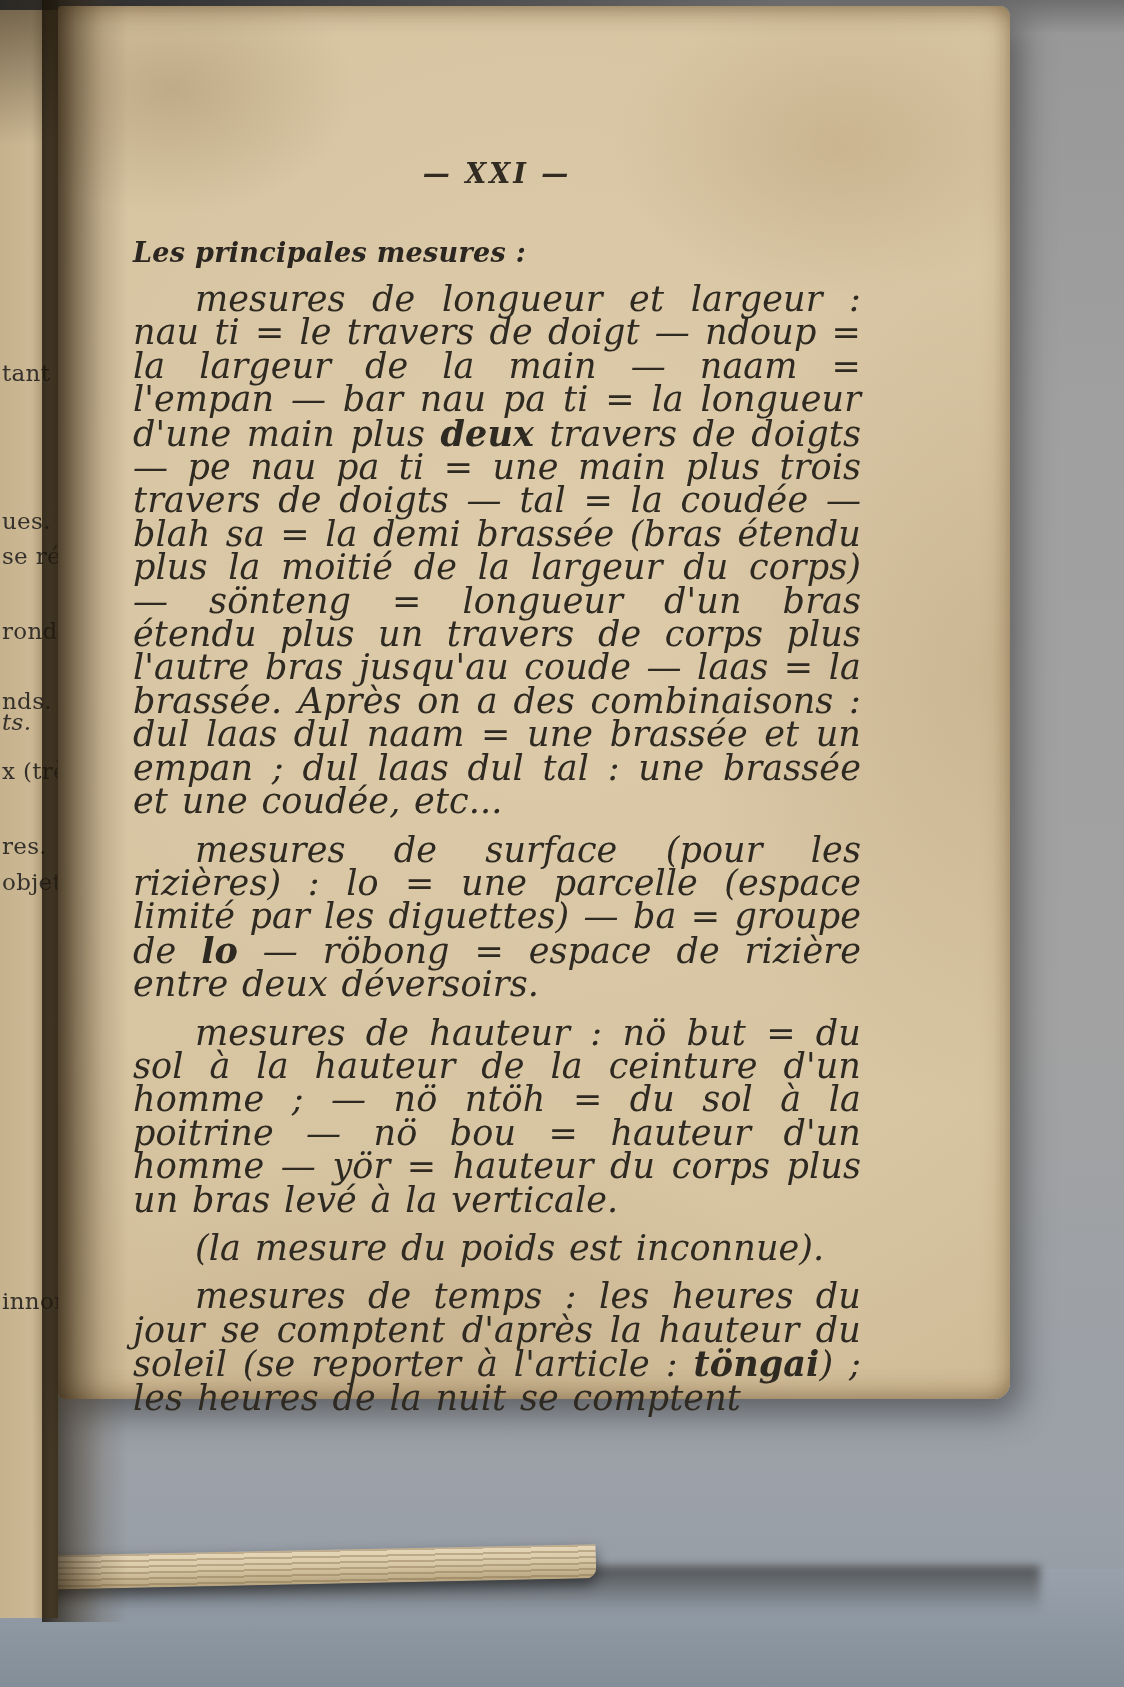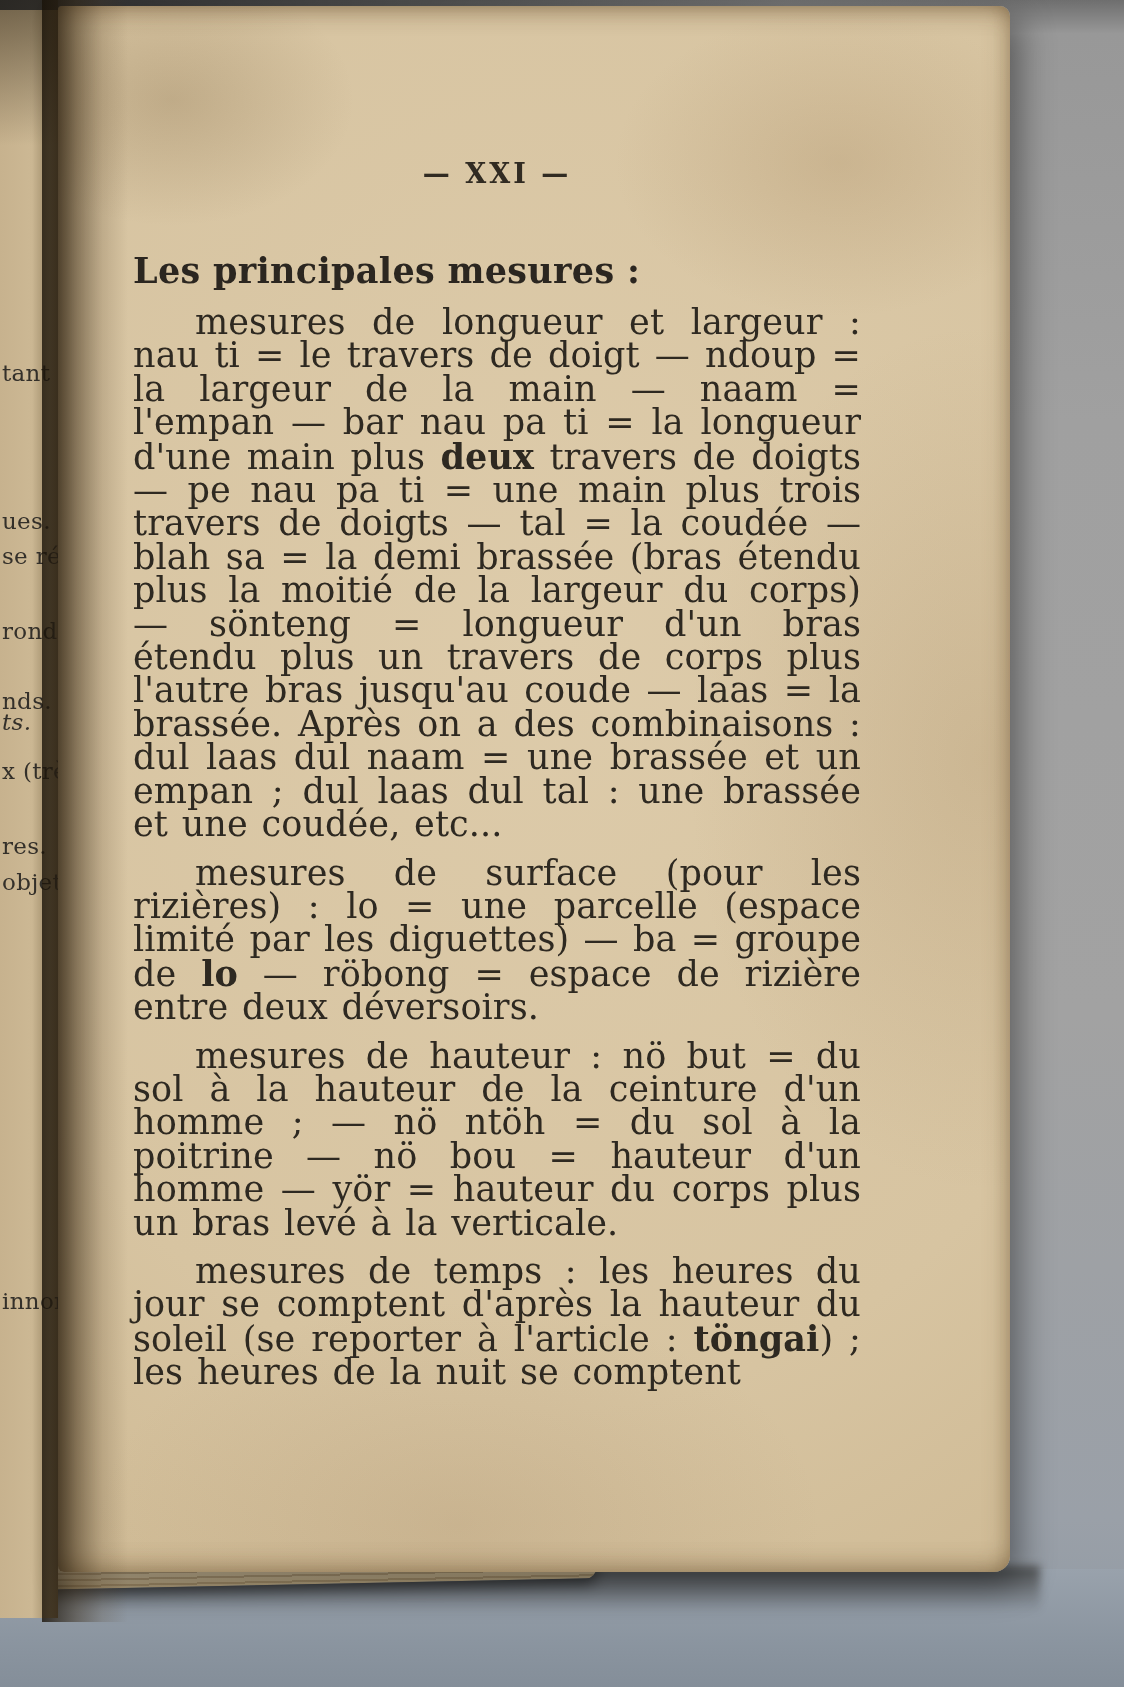--- a/index.html
+++ b/index.html
@@ -47,45 +47,46 @@
     position:absolute; left:2px; color:#34302a; font-size:23px; white-space:nowrap;
     letter-spacing:.3px;
   }
   .gutter-shadow {
     position:absolute; left:42px; top:0; width:86px; height:1622px; z-index:4;
     background:linear-gradient(90deg, rgba(25,18,8,.8) 0%, rgba(55,40,20,.45) 40%, rgba(80,60,35,.18) 70%, rgba(0,0,0,0) 100%);
     pointer-events:none;
   }
   
   .page {
-    position:absolute; left:58px; top:6px; width:952px; height:1566px; z-index:2;
+    position:absolute; left:58px; top:6px; width:952px; height:1393px; z-index:2;
     border-radius:4px 10px 16px 6px;
     background-image:
       radial-gradient(ellipse 320px 220px at 82% 10%, rgba(165,135,95,.28), rgba(0,0,0,0) 70%),
       radial-gradient(ellipse 420px 620px at 97% 48%, rgba(150,120,80,.20), rgba(0,0,0,0) 70%),
       radial-gradient(ellipse 520px 320px at 42% 97%, rgba(150,120,85,.18), rgba(0,0,0,0) 70%),
       radial-gradient(ellipse 260px 180px at 12% 6%, rgba(120,95,60,.25), rgba(0,0,0,0) 70%),
       radial-gradient(120% 90% at 52% 40%, #ddcbaa 0%, #d7c4a1 55%, #cdb892 85%, #c2ab84 100%);
     box-shadow:
       inset 20px 0 36px -14px rgba(90,65,35,.55),
       inset 0 14px 26px -14px rgba(90,65,35,.45),
       inset -10px 0 24px -8px rgba(110,85,50,.40),
       inset 0 -14px 26px -12px rgba(110,85,50,.40),
       10px 14px 34px rgba(0,0,0,.42);
+    font-style: italic;
   }
   .page-content {
     position:absolute; left:75px; top:152px; width:728px;
     color:#2e2921;
   }
   .page-number {
     text-align:center; font-size:27px; font-weight:bold;
     letter-spacing:3px; color:#312b22;
   }
   .section-heading {
-    margin-top:61px; font-size:35px; font-weight:bold; color:#2b2620;
+    margin-top:48px; font-size:27px; font-weight:bold; color:#2b2620;
     letter-spacing:.3px;
   }
   .para {
     margin-top:15px; font-size:35px; line-height:33.4px;
     text-align:justify; text-indent:62px;
     word-spacing:2.5px; letter-spacing:.1px;
   }
   .para b { font-weight:bold; }
   .para.single { text-align:left; }
 </style>
@@ -111,19 +112,20 @@
     <span class="fragment" style="top:1288px;">innom-</span>
   </div>
 
   <div class="page">
     <div class="page-content">
       <div class="page-number">— XXI —</div>
       <div class="section-heading">Les principales mesures :</div>
       <div class="para">mesures de longueur et largeur : nau ti = le travers de doigt — ndoup = la largeur de la main — naam = l'empan — bar nau pa ti = la longueur d'une main plus <b>deux</b> travers de doigts — pe nau pa ti = une main plus trois travers de doigts — tal = la coudée — blah sa = la demi brassée (bras étendu plus la moitié de la largeur du corps) — sönteng = longueur d'un bras étendu plus un travers de corps plus l'autre bras jusqu'au coude — laas = la brassée. Après on a des combinaisons : dul laas dul naam = une brassée et un empan ; dul laas dul tal : une brassée et une coudée, etc...</div>
       <div class="para">mesures de surface (pour les rizières) : lo = une parcelle (espace limité par les diguettes) — ba = groupe de <b>lo</b> — röbong = espace de rizière entre deux déversoirs.</div>
       <div class="para">mesures de hauteur : nö but = du sol à la hauteur de la ceinture d'un homme ; — nö ntöh = du sol à la poitrine — nö bou = hauteur d'un homme — yör = hauteur du corps plus un bras levé à la verticale.</div>
+      <div class="para single">(la mesure du poids est inconnue).</div>
       <div class="para">mesures de temps : les heures du jour se comptent d'après la hauteur du soleil (se reporter à l'article : <b>töngai</b>) ; les heures de la nuit se comptent</div>
     </div>
   </div>
 
   <div class="top-edge"></div>
   <div class="gutter-shadow"></div>
 </div>
 
 </body></html>

